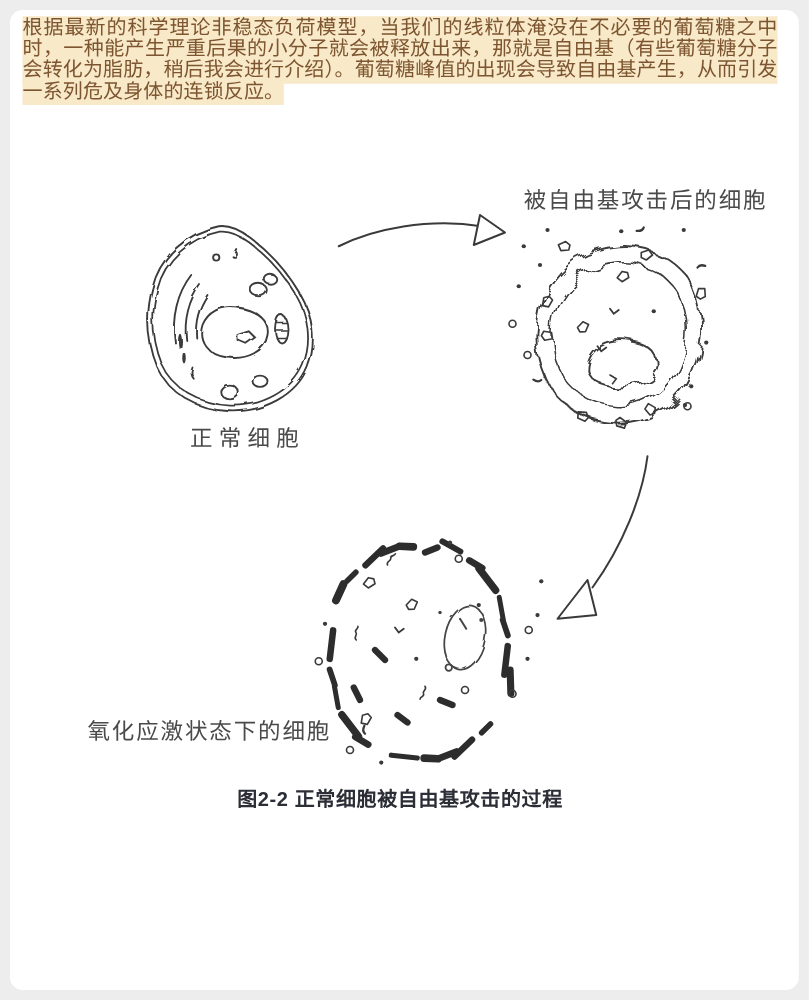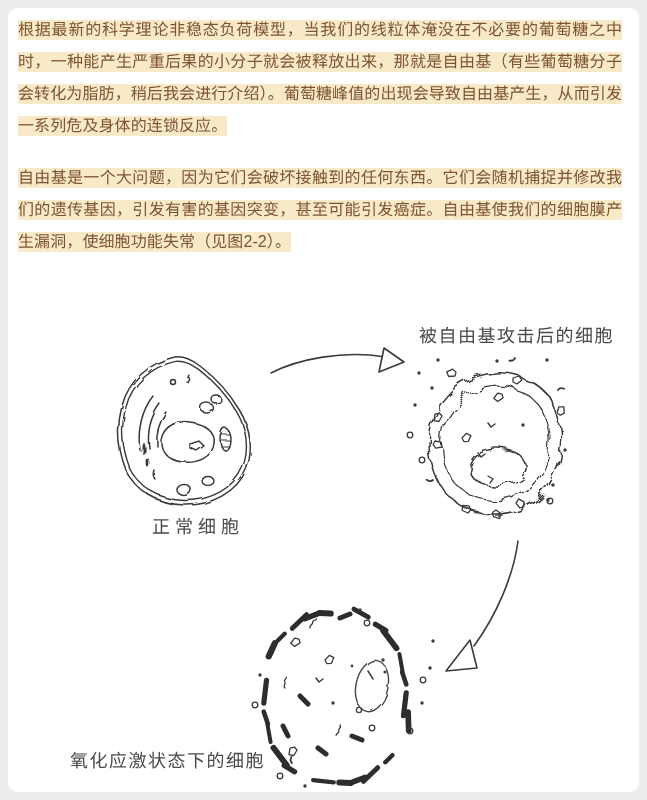--- a/index.html
+++ b/index.html
@@ -8,21 +8,21 @@
     background:#ededed;
     font-family:"Liberation Sans", sans-serif;
   }
   .reader-card{
     position:absolute;left:8px;top:8px;width:631px;height:784px;
     background:#ffffff;border-radius:10px;overflow:hidden;
   }
   .content{padding:6px 17px 0 10px;}
   p.body-para{
     margin:0 0 20px 0;
-    font-size:16px;line-height:32px;letter-spacing:0.1px;
+    font-size:16px;line-height:17px;letter-spacing:0.1px;
     text-align:justify;text-justify:inter-ideograph;
     color:#7d5530;
   }
   .hl{
     background:#f8e9c8;
     padding:1px 0 2px 0;
   }
   svg.figure{display:block;width:604px;height:522px;}
   .fig-caption{
     margin-top:2px;
@@ -36,21 +36,20 @@
   }
 </style>
 </head>
 <body>
 
 <div class="reader-card">
   <div class="content">
 
     <p class="body-para"><span class="hl">根据最新的科学理论非稳态负荷模型，当我们的线粒体淹没在不必要的葡萄糖之中时，一种能产生严重后果的小分子就会被释放出来，那就是自由基（有些葡萄糖分子会转化为脂肪，稍后我会进行介绍）。葡萄糖峰值的出现会导致自由基产生，从而引发一系列危及身体的连锁反应。</span></p>
 
-    <p class="body-para"><span class="hl">自由基是一个大问题，因为它们会破坏接触到的任何东西。它们会随机捕捉并修改我们的遗传基因，引发有害的基因突变，甚至可能引发癌症。自由基使我们的细胞膜产生漏洞，使细胞功能失常（见图2-2）。</span></p>
 
     <svg class="figure" viewBox="18 240 604 522" xmlns="http://www.w3.org/2000/svg">
       <defs>
         <filter id="wob1" x="-30%" y="-30%" width="160%" height="160%">
           <feTurbulence type="fractalNoise" baseFrequency="0.045" numOctaves="3" seed="11" result="n"></feTurbulence>
           <feDisplacementMap in="SourceGraphic" in2="n" scale="4"></feDisplacementMap>
         </filter>
         <filter id="wob2" x="-30%" y="-30%" width="160%" height="160%">
           <feTurbulence type="fractalNoise" baseFrequency="0.06" numOctaves="2" seed="4" result="n"></feTurbulence>
           <feDisplacementMap in="SourceGraphic" in2="n" scale="12"></feDisplacementMap>

